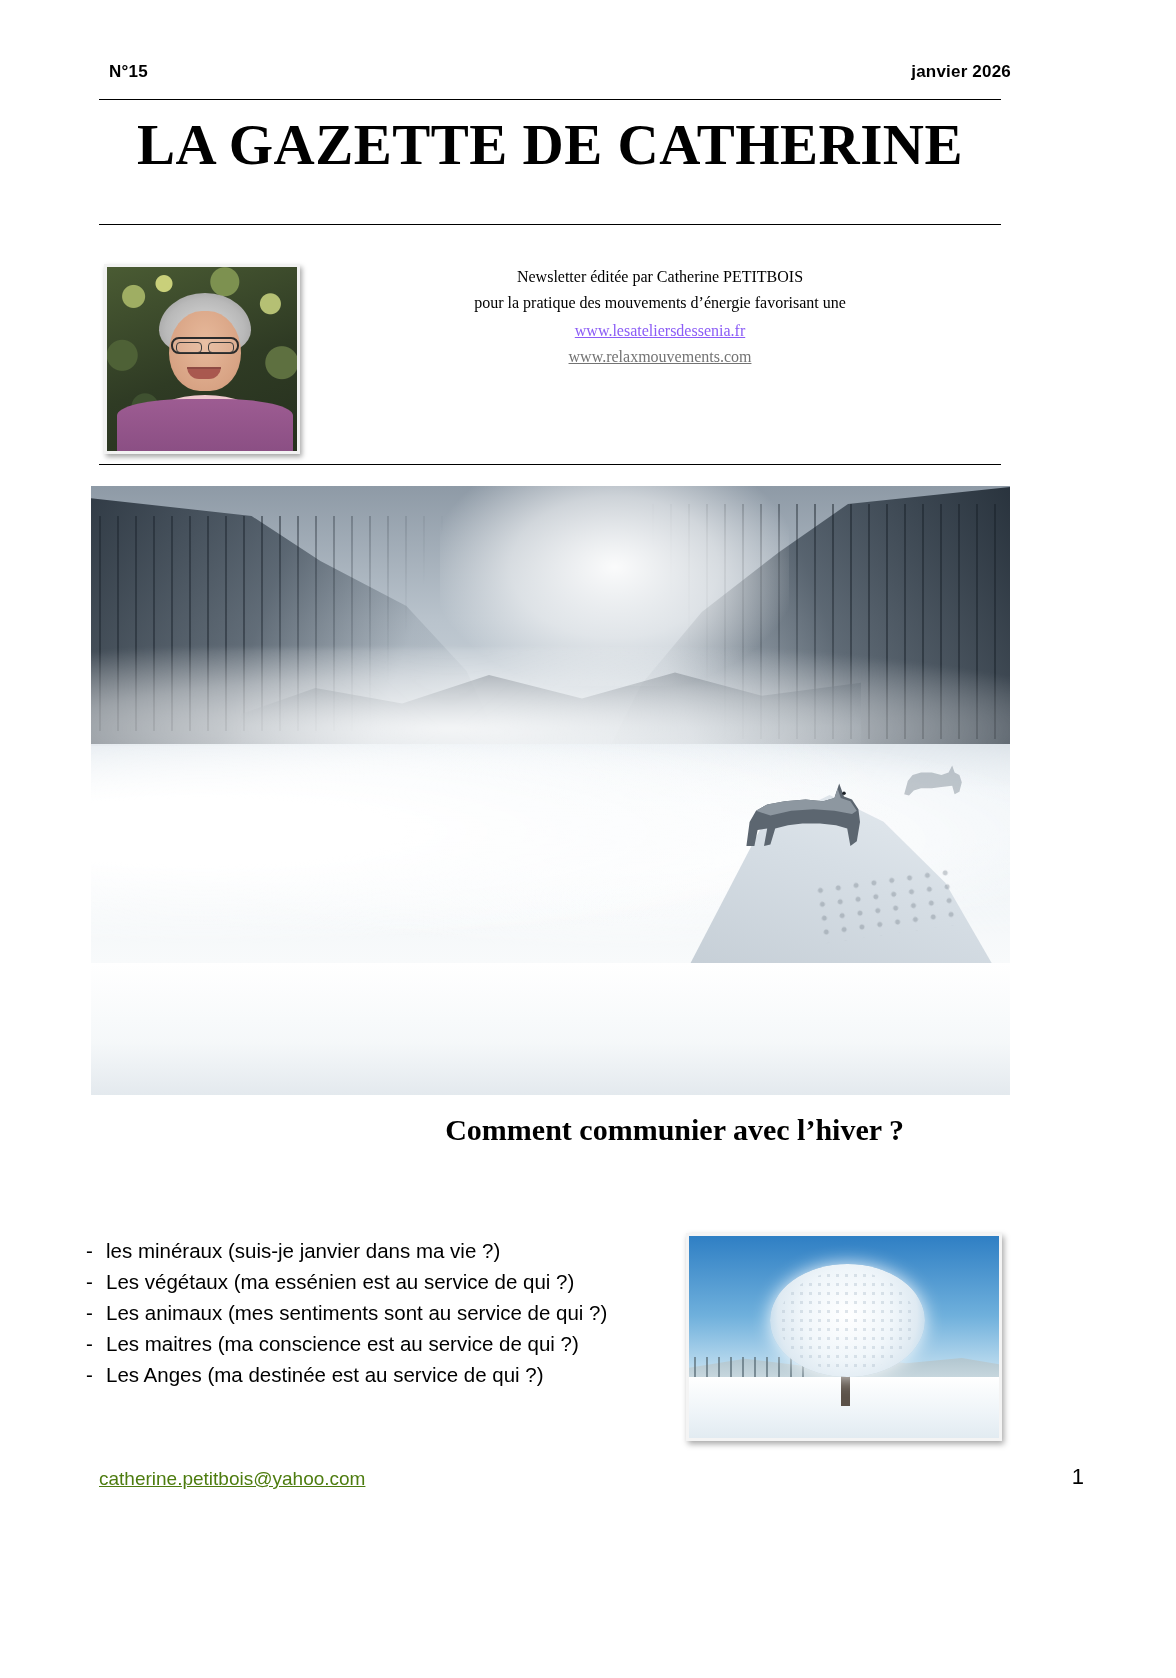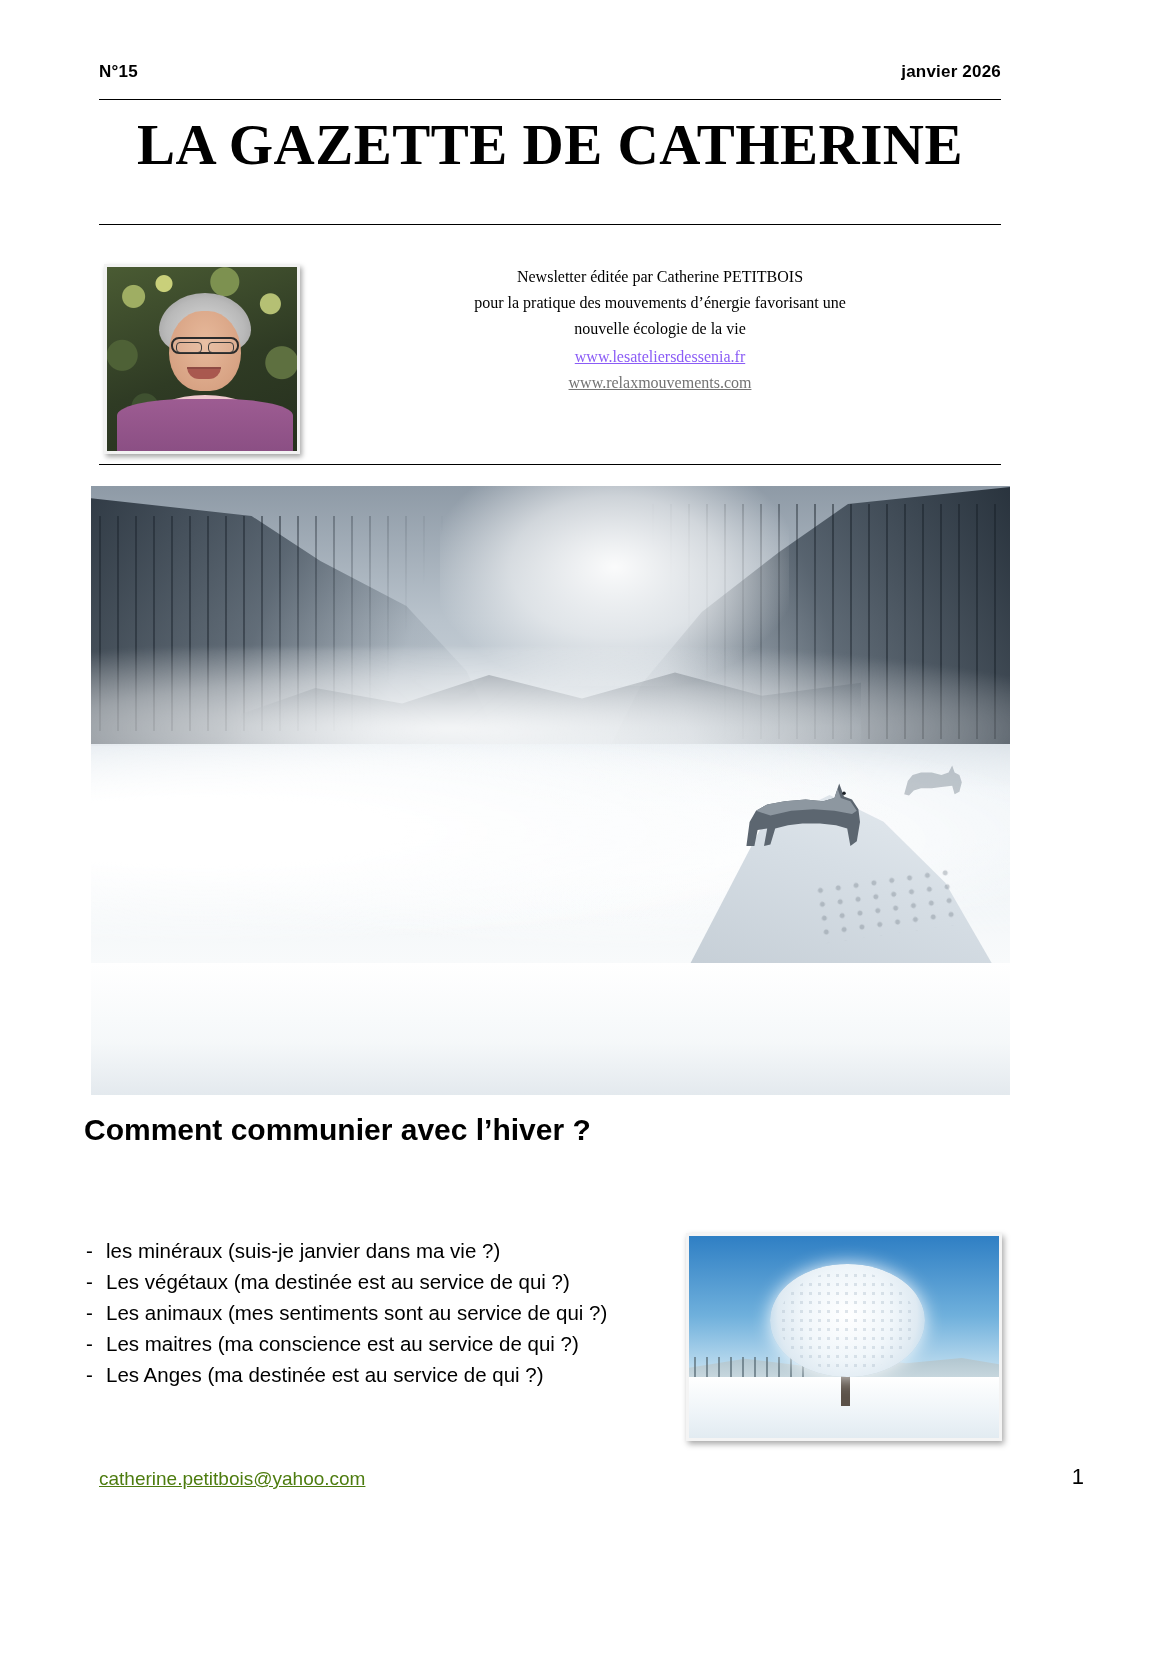--- a/index.html
+++ b/index.html
@@ -17,21 +17,21 @@
     position: absolute;
     left: 0; top: 0;
     width: 1176px;
     height: 1678px;
     background: #fff;
   }
 
   
   .meta-row {
     position: absolute;
-    left: 99px;
+    left: 109px;
     top: 62px;
     width: 902px;
     display: flex;
     justify-content: space-between;
     align-items: flex-end;
     font-family: "Liberation Sans", sans-serif;
     font-weight: bold;
     font-size: 17px;
     letter-spacing: 0.2px;
   }
@@ -233,23 +233,24 @@
     background: linear-gradient(180deg, rgba(226,232,237,0.95) 0%, rgba(241,245,247,0.7) 40%, rgba(255,255,255,0) 100%);
     transform: scaleY(-1);
   }
 
   
   .article-title {
     position: absolute;
     left: 84px;
     top: 1088px;
     width: 820px;
-    font-family: Liberation Sans, sans-serif;
+    font-family: Liberation Serif, serif;
     font-weight: bold;
     font-size: 30px;
+    text-align: right;
   }
   .article-lead {
     position: absolute;
     left: 84px;
     top: 1148px;
     width: 906px;
     font-family: "Liberation Sans", sans-serif;
     font-size: 20.5px;
     line-height: 1.45;
     text-align: justify;
@@ -365,21 +366,20 @@
     <div class="face"></div>
     <div class="glasses"></div>
     <div class="mouth"></div>
     <div class="collar"></div>
     <div class="sweater"></div>
   </div>
 
   <div class="intro">
     <div>Newsletter éditée par Catherine PETITBOIS</div>
     <div>pour la pratique des mouvements d’énergie favorisant une</div>
-    <div>nouvelle écologie de la vie</div>
     <a class="link1" href="#">www.lesateliersdessenia.fr</a>
     <a class="link2" href="#">www.relaxmouvements.com</a>
   </div>
   <div class="rule rule-under-intro"></div>
 
   <div class="hero-wrap">
     <div class="hero">
       <div class="ridgeL"></div>
       <div class="ridgeR"></div>
       <div class="treesL"></div>
@@ -407,21 +407,21 @@
 
   <h2 class="article-title">Comment communier avec l’hiver ?</h2>
 
   <div class="bullets">
     <div class="row">
       <span class="dash">-</span>
       <span class="txt">les minéraux (suis-je janvier dans ma vie ?)</span>
     </div>
     <div class="row">
       <span class="dash">-</span>
-      <span class="txt">Les végétaux (ma destinée est au service de qui ?)</span>
+      <span class="txt">Les végétaux (ma essénien est au service de qui ?)</span>
     </div>
     <div class="row">
       <span class="dash">-</span>
       <span class="txt">Les animaux (mes sentiments sont au service de qui ?)</span>
     </div>
     <div class="row">
       <span class="dash">-</span>
       <span class="txt">Les maitres (ma conscience est au service de qui ?)</span>
     </div>
     <div class="row">

